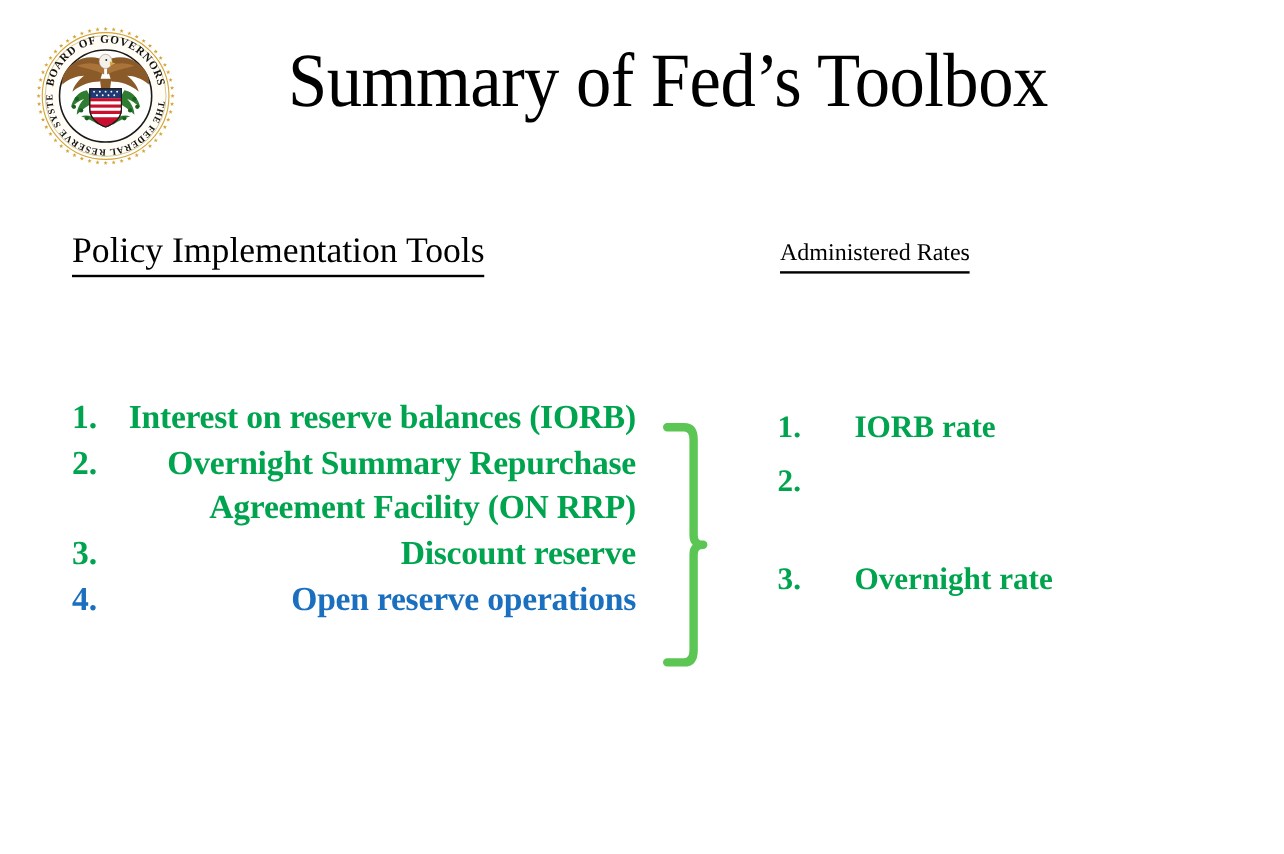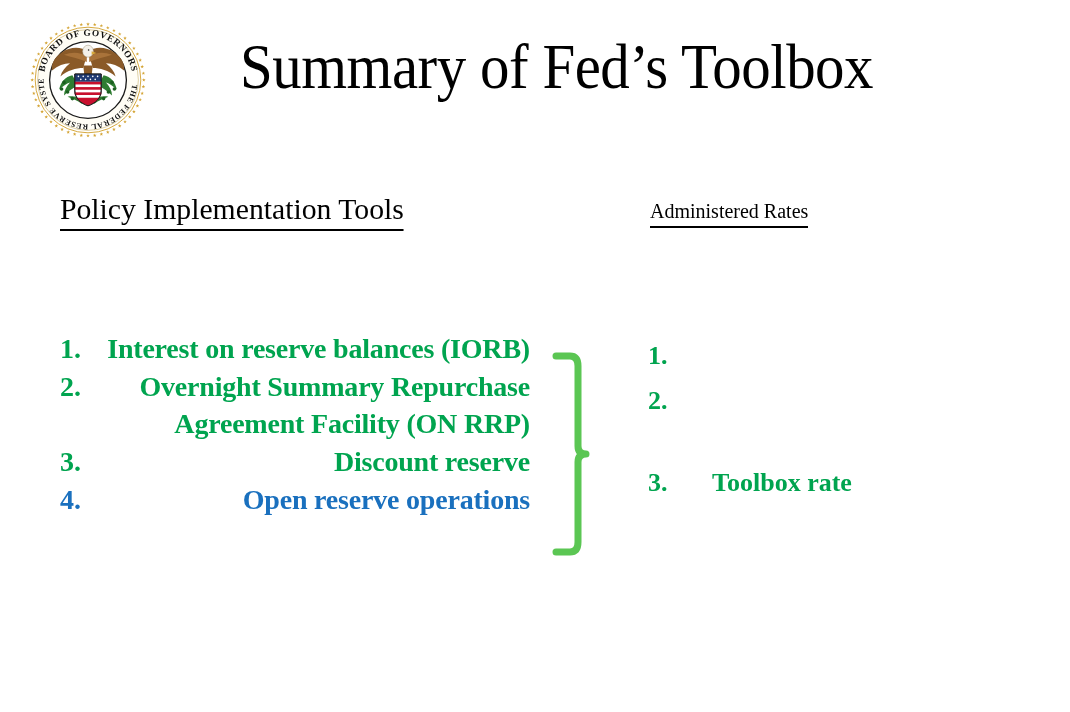--- a/index.html
+++ b/index.html
@@ -280,27 +280,28 @@
   </li>
   <li class="li-row" style="color: rgb(26, 112, 190);">
     <span class="li-num">4.</span>
     <span class="li-text">Open reserve operations</span>
   </li>
 </ul>
 
 <ul id="list-rates" class="num-list">
   <li class="li-row" style="color: rgb(0, 164, 79);">
     <span class="li-num">1.</span>
+    <span class="li-text">IORB rate</span>
   </li>
   <li class="li-row" style="color: rgb(0, 164, 79);">
     <span class="li-num">2.</span>
   </li>
   <li class="li-row gap-before" style="color: rgb(0, 164, 79);">
     <span class="li-num">3.</span>
-    <span class="li-text">Toolbox rate</span>
+    <span class="li-text">Overnight rate</span>
   </li>
 </ul>
 
 <div id="brace-connector">
   <svg viewBox="0 0 56 204" width="56" height="204" xmlns="http://www.w3.org/2000/svg">
     <path id="brace-path" d="M 4 4 L 18 4 Q 26 4 26 14 L 26 94 Q 26 102 34 102 Q 26 102 26 110 L 26 190 Q 26 200 18 200 L 4 200" fill="none" stroke-width="7" stroke-linecap="round" stroke-linejoin="round" stroke="#5BC653"></path>
   </svg>
 </div>
 
 </body></html>

